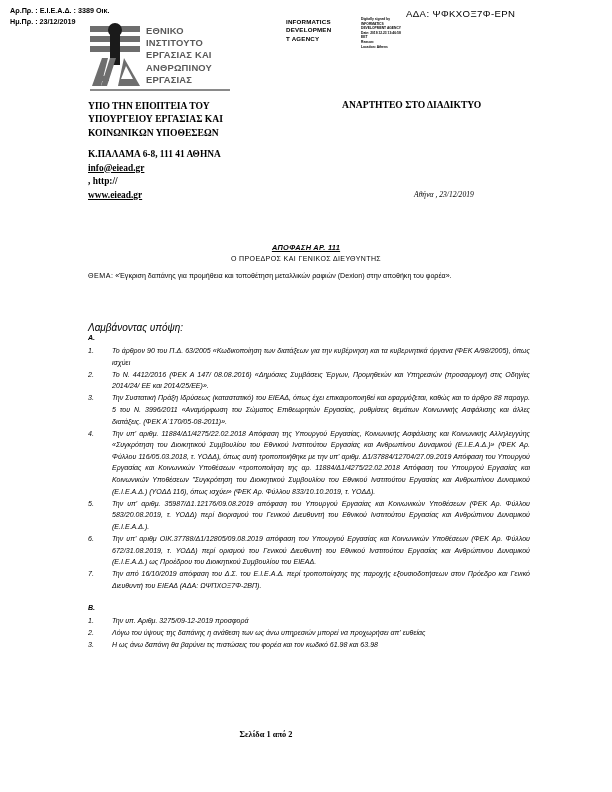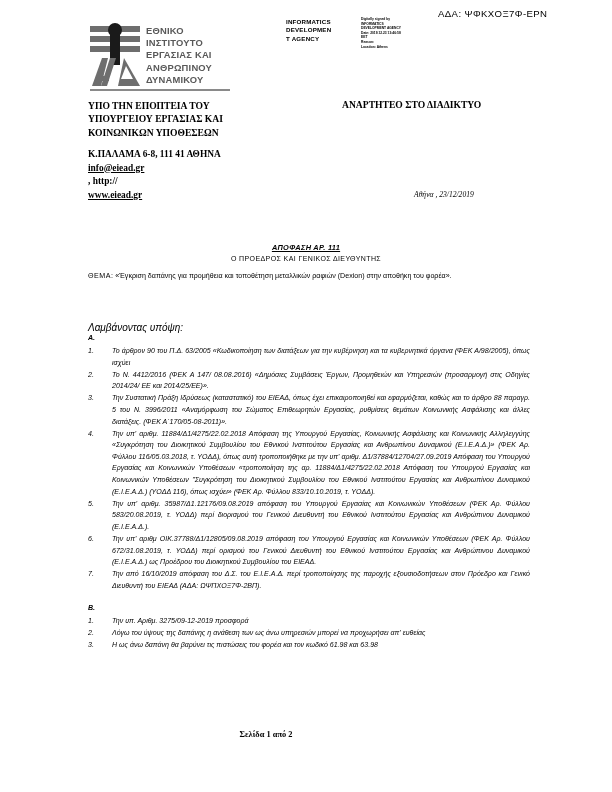--- a/index.html
+++ b/index.html
@@ -32,21 +32,20 @@
     white-space: nowrap;
   }
   .ada-code {
     position: absolute;
     left: 406px;
     top: 8px;
     font-family: "Liberation Sans", sans-serif;
     font-size: 9.6px;
     letter-spacing: 0.4px;
     white-space: nowrap;
-    margin-left: 32px;
   }
 
   
   .logo-wrap {
     position: absolute;
     left: 88px;
     top: 22px;
     width: 150px;
     height: 72px;
   }
@@ -254,20 +253,24 @@
     font-family: "Liberation Serif", serif;
     font-size: 8.4px;
     font-weight: bold;
   }
 </style>
 </head>
 <body>
 
 <div class="page">
 
+  <div class="protocol">
+    <div>Αρ.Πρ. : Ε.Ι.Ε.Α.Δ. : 3389 Οικ.</div>
+    <div>Ημ.Πρ. : 23/12/2019</div>
+  </div>
 
   <div class="ada-code">ΑΔΑ: ΨΦΚΧΟΞ7Φ-ΕΡΝ</div>
 
   <div class="ida-block">
     <span>INFORMATICS</span>
     <span>DEVELOPMEN</span>
     <span>T AGENCY</span>
   </div>
 
   <div class="sig-block">
@@ -299,21 +302,21 @@
       <rect x="9" y="54" width="12" height="5" fill="#6e6e6e"></rect>
 
       <polygon points="36,36 52,64 30,64" fill="#6e6e6e"></polygon>
       <polygon points="38,44 45,57 33,57" fill="#ffffff"></polygon>
     </svg>
     <div class="logo-text">
       <span>ΕΘΝΙΚΟ</span>
       <span>ΙΝΣΤΙΤΟΥΤΟ</span>
       <span>ΕΡΓΑΣΙΑΣ ΚΑΙ</span>
       <span>ΑΝΘΡΩΠΙΝΟΥ</span>
-      <span>ΔΥΝΑΜΙΚΟΥ</span>
+      <span>ΕΡΓΑΣΙΑΣ</span>
     </div>
     <div class="logo-rule"></div>
   </div>
 
   <div class="ministry">
     <span>ΥΠΟ ΤΗΝ ΕΠΟΠΤΕΙΑ ΤΟΥ</span>
     <span>ΥΠΟΥΡΓΕΙΟΥ ΕΡΓΑΣΙΑΣ ΚΑΙ</span>
     <span>ΚΟΙΝΩΝΙΚΩΝ ΥΠΟΘΕΣΕΩΝ</span>
   </div>
 

